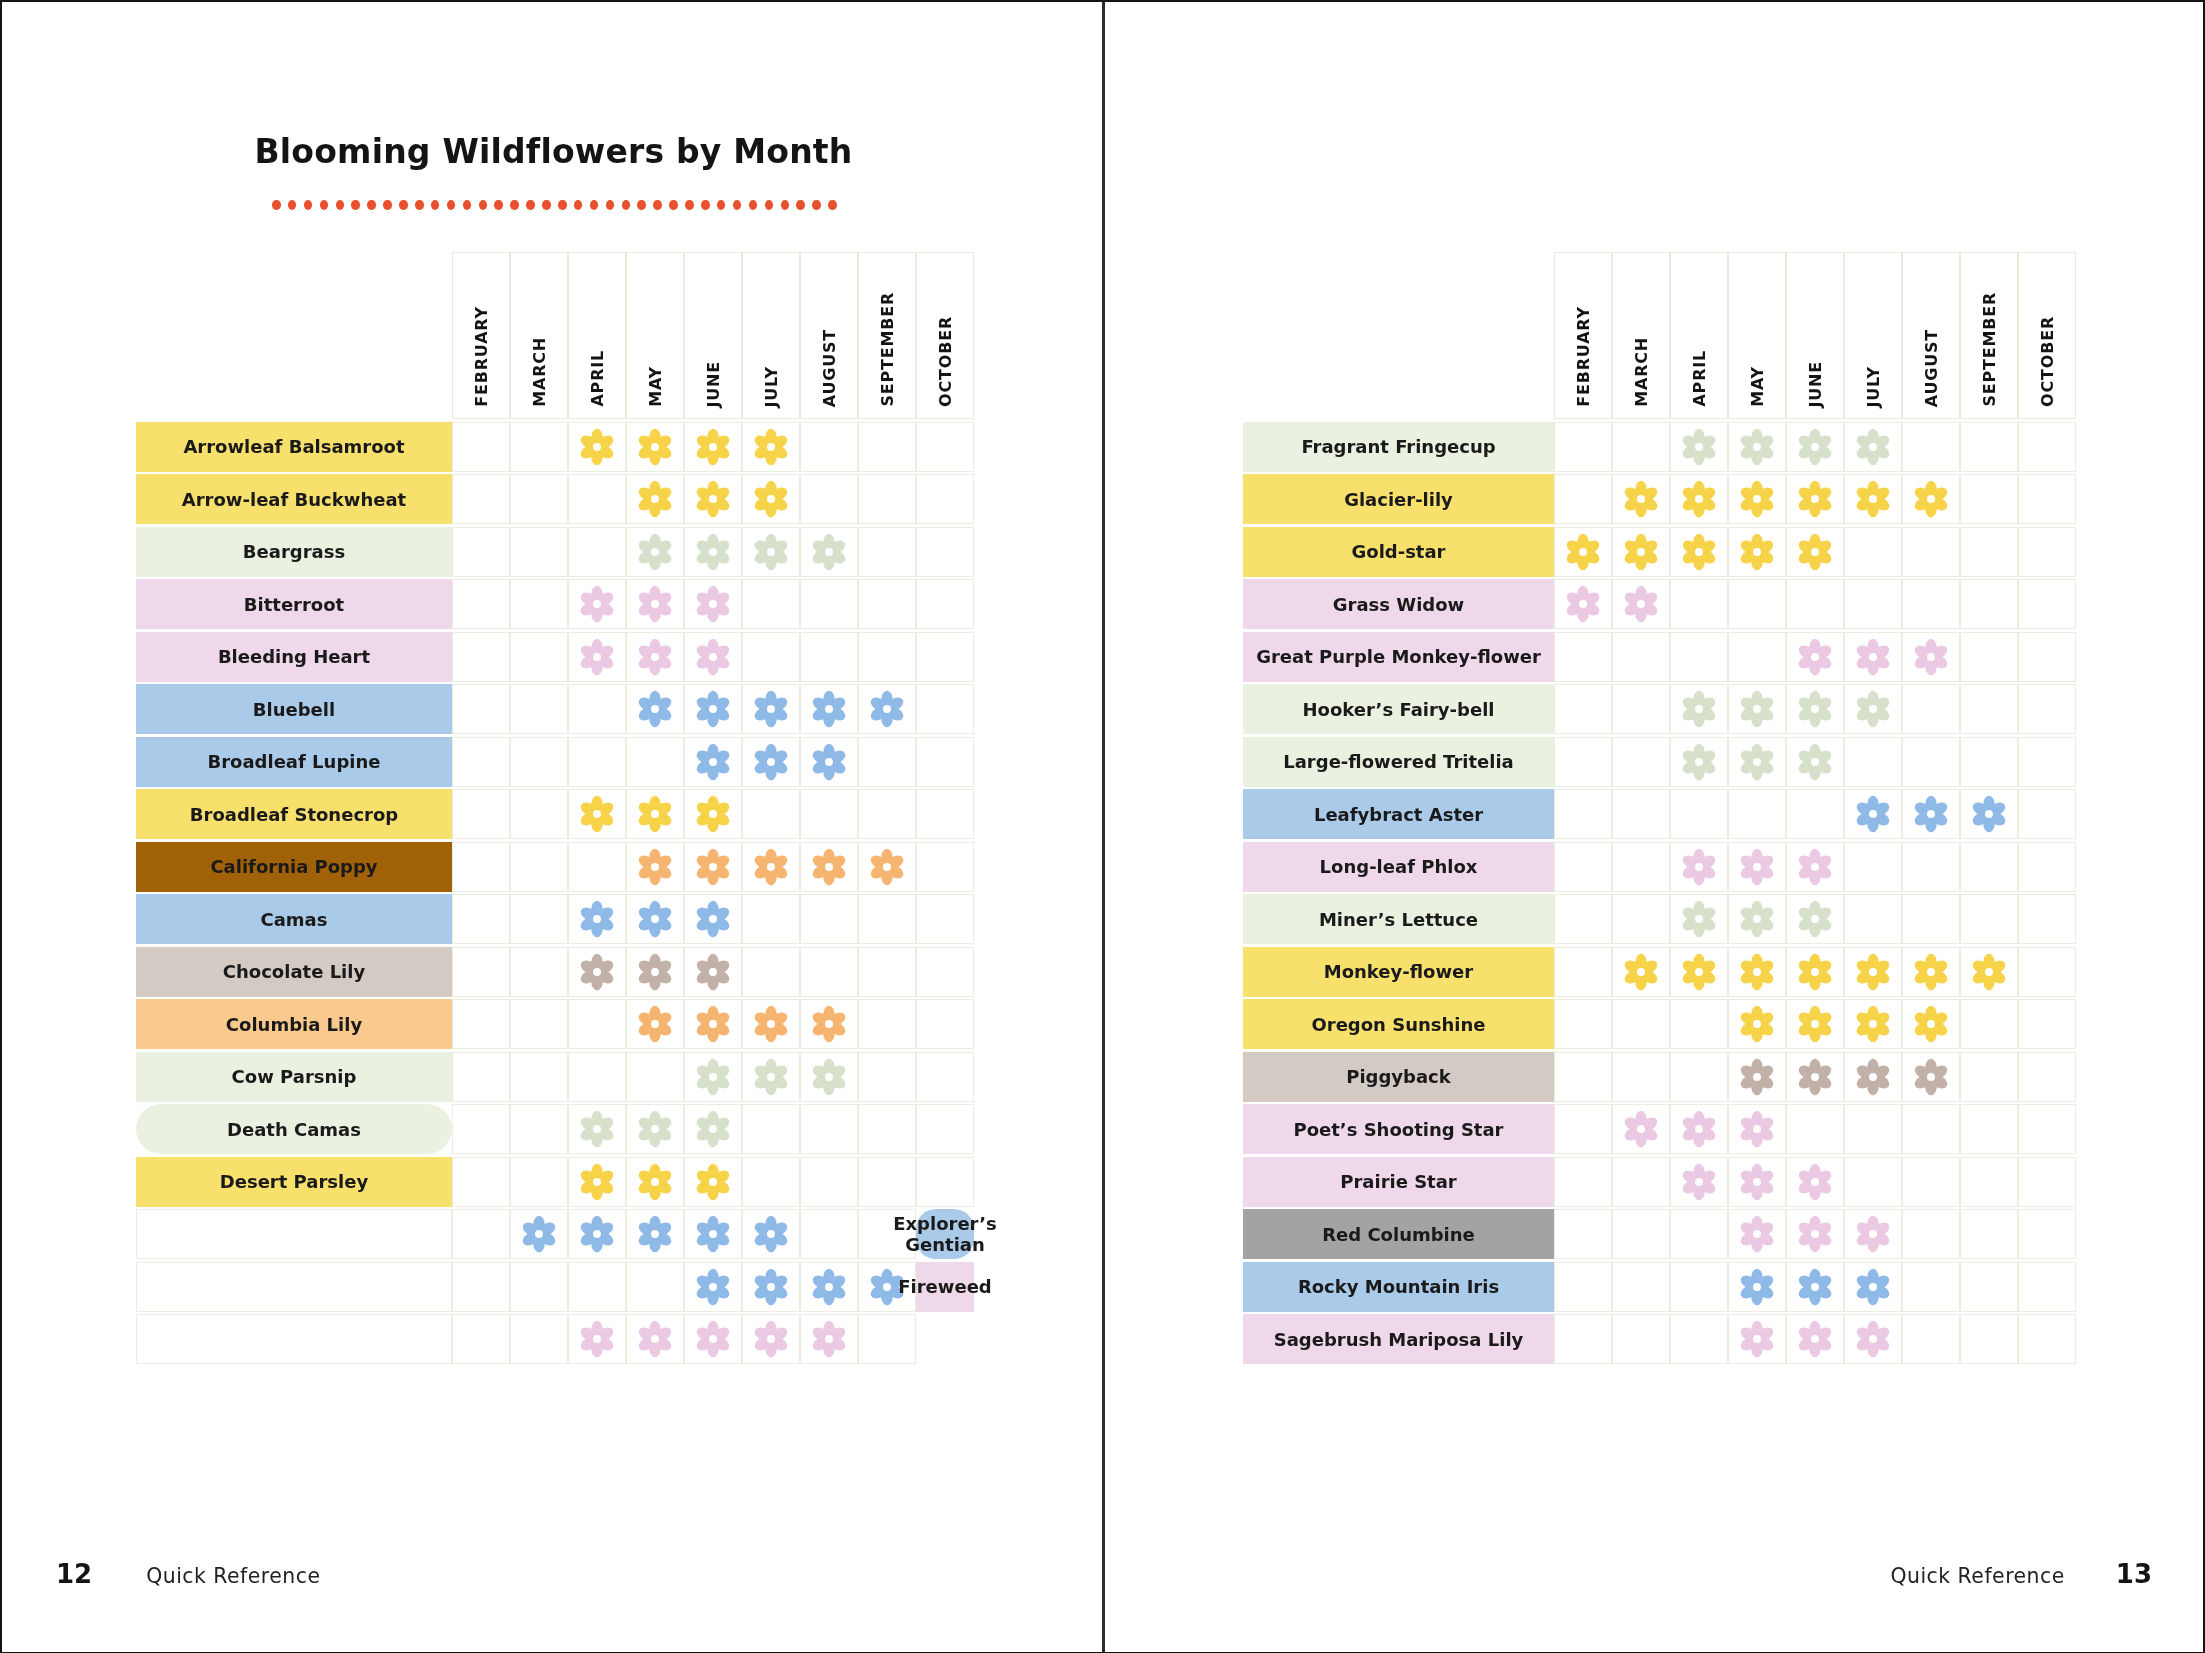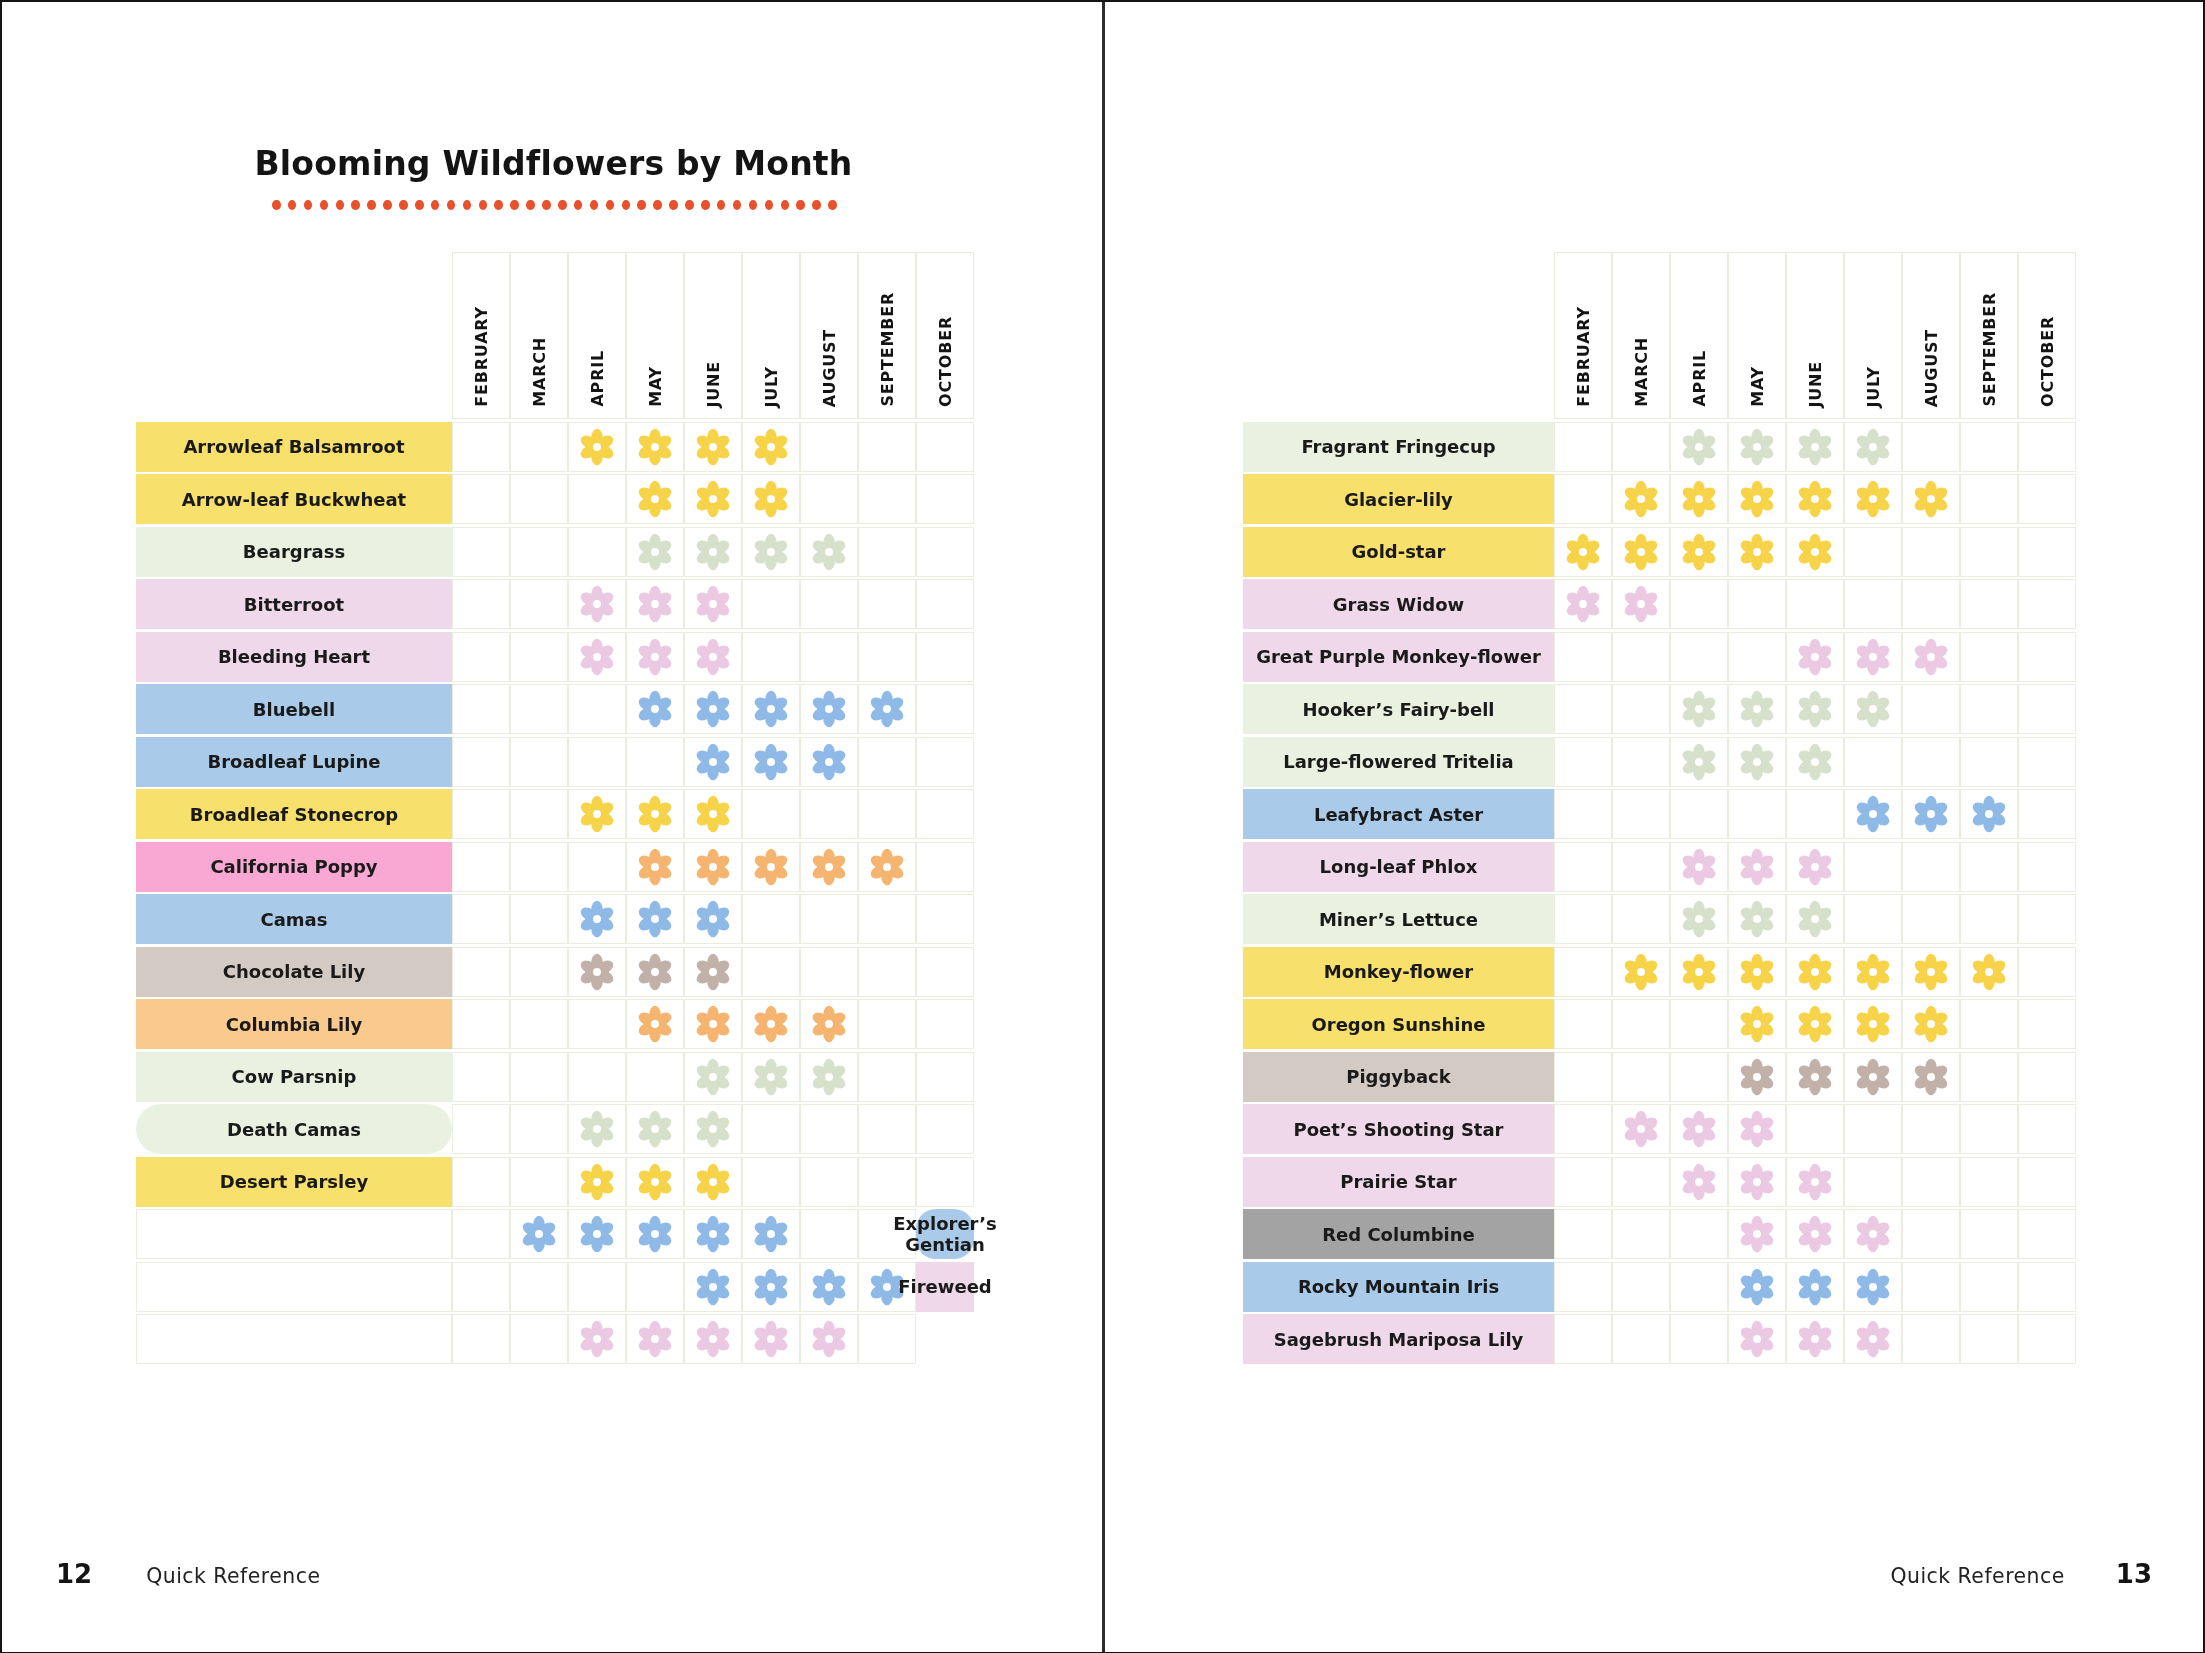--- a/index.html
+++ b/index.html
@@ -5,21 +5,21 @@
   html,body{margin:0;padding:0;}
   body{
     width:2205px;height:1654px;position:relative;background:#ffffff;
     font-family:"DejaVu Sans","Liberation Sans",sans-serif;color:#141414;
     overflow:hidden;
   }
   .frame{position:absolute;inset:0;border:2.5px solid #141414;pointer-events:none;z-index:50;}
   .gutter{position:absolute;left:1102px;top:0;width:2.5px;height:1654px;background:#2c2c2c;z-index:40;}
 
   .title{
-    position:absolute;left:136px;top:144px;width:835px;margin:0;
+    position:absolute;left:136px;top:132px;width:835px;margin:0;
     text-align:center;font-size:33px;font-weight:bold;letter-spacing:0.2px;color:#141414;
   }
   .dots{
     position:absolute;left:272px;top:200px;width:565px;
     display:flex;justify-content:space-between;align-items:center;
   }
   .dot{width:8.5px;height:10.2px;border-radius:50%;}
 
   .bloom-table{
     position:absolute;top:252px;display:grid;gap:2.5px 0;
@@ -532,21 +532,21 @@
           <ellipse cx="0" cy="-24" rx="15.5" ry="24" transform="rotate(240)"></ellipse>
           <ellipse cx="0" cy="-24" rx="15.5" ry="24" transform="rotate(300)"></ellipse>
         </g>
         <circle r="10.5" fill="#ffffff"></circle>
       </svg>
     </div>
     <div class="bloom-cell"></div>
     <div class="bloom-cell"></div>
     <div class="bloom-cell"></div>
     <div class="bloom-cell"></div>
-    <div class="row-label" style="background: #f9a8d4;">California Poppy</div>
+    <div class="row-label" style="background: #a16207;">California Poppy</div>
     <div class="bloom-cell"></div>
     <div class="bloom-cell"></div>
     <div class="bloom-cell"></div>
     <div class="bloom-cell">
       <svg viewBox="-50 -50 100 100" width="38" height="38">
         <g fill="#F5B571">
           <ellipse cx="0" cy="-24" rx="15.5" ry="24" transform="rotate(0)"></ellipse>
           <ellipse cx="0" cy="-24" rx="15.5" ry="24" transform="rotate(60)"></ellipse>
           <ellipse cx="0" cy="-24" rx="15.5" ry="24" transform="rotate(120)"></ellipse>
           <ellipse cx="0" cy="-24" rx="15.5" ry="24" transform="rotate(180)"></ellipse>

